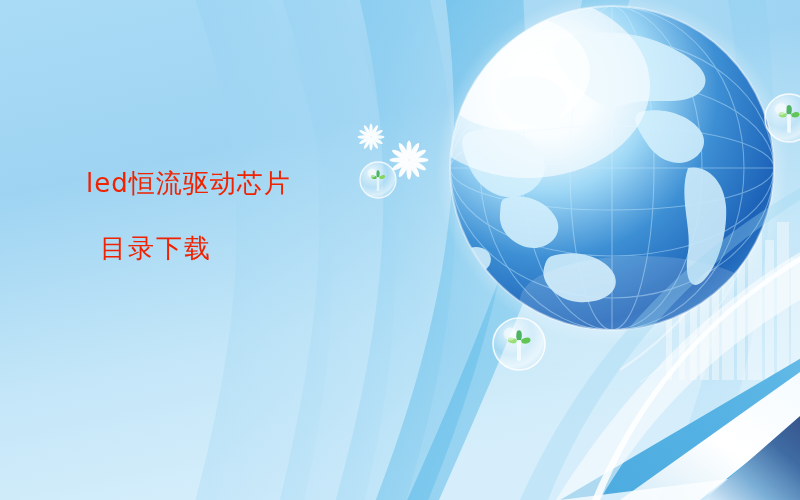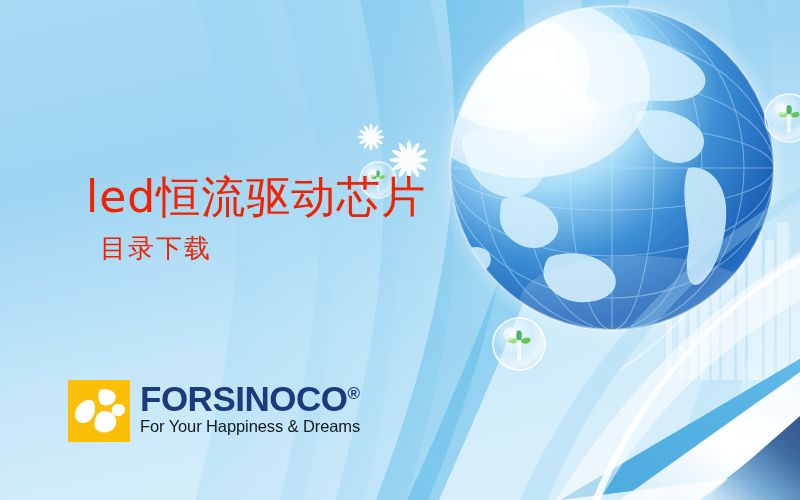--- a/index.html
+++ b/index.html
@@ -24,21 +24,21 @@
     display: block;
   }
 
   
   .headline {
     position: absolute;
     left: 86px;
     top: 163px;
     width: 420px;
     color: #f02200;
-    font-size: 44px;
+    font-size: 26px;
     line-height: 1.55;
     letter-spacing: 1px;
     white-space: nowrap;
     font-family: "DejaVu Sans", "Liberation Sans", sans-serif;
   }
   .headline-line-2 {
     position: absolute;
     left: 100px;
     top: 231px;
     color: #f02200;
@@ -303,31 +303,14 @@
         <path d="M 800,372 L 800,420 L 700,500 L 620,500 Z" fill="url(#ribbonWhite)"></path>
         <path d="M 800,416 L 800,500 L 704,500 Z" fill="url(#ribbonDark)"></path>
         <path d="M 800,200 C 690,270 600,370 548,500 L 520,500 C 582,362 676,260 800,188 Z" fill="#9fd6f2" opacity="0.35"></path>
       </g>
     </g>
   </svg>
 
   <div class="headline">led恒流驱动芯片</div>
   <div class="headline-line-2">目录下载</div>
 
-  <div class="logo">
-    <div class="logo-mark">
-      <svg width="62" height="62" viewBox="0 0 62 62" xmlns="http://www.w3.org/2000/svg">
-        <rect x="0" y="0" width="62" height="62" fill="#fcbf07"></rect>
-        <g fill="#ffffff">
-          <path d="M 33,9 C 44,8 50,14 47,20 C 45,25 37,27 33,24 C 30,21 29,12 33,9 Z"></path>
-          <path d="M 49,24 C 57,23 59,30 55,34 C 51,38 45,36 44,32 C 43,28 45,25 49,24 Z"></path>
-          <path d="M 25,21 C 29,27 27,37 21,41 C 13,46 6,41 7,33 C 8,25 18,17 25,21 Z"></path>
-          <path d="M 35,31 C 43,30 50,36 48,44 C 46,52 35,55 29,50 C 24,46 27,32 35,31 Z"></path>
-        </g>
-      </svg>
-    </div>
-    <div class="logo-text">
-      <div class="logo-wordmark"><span>FORSINOCO</span><span class="reg">®</span></div>
-      <div class="logo-tagline">For Your Happiness &amp; Dreams</div>
-    </div>
-  </div>
 
 </div>
 
 </body></html>

